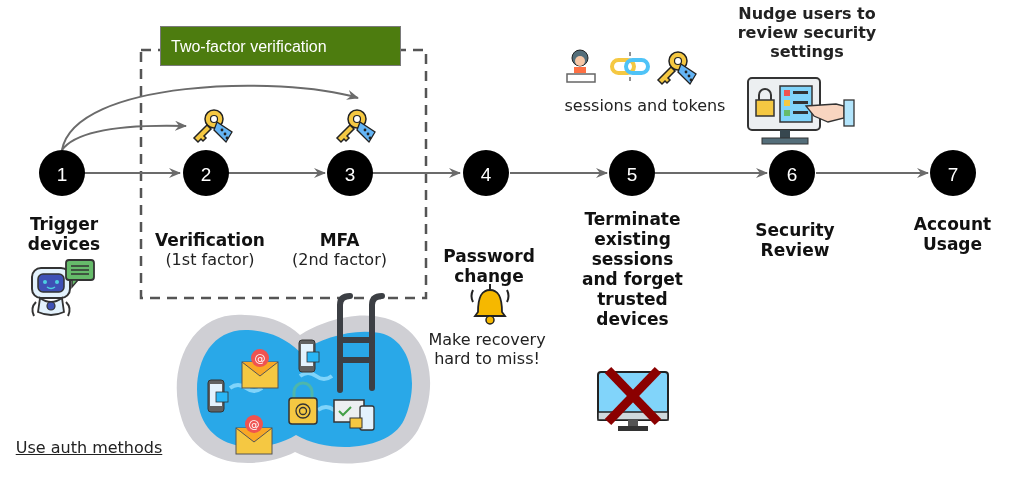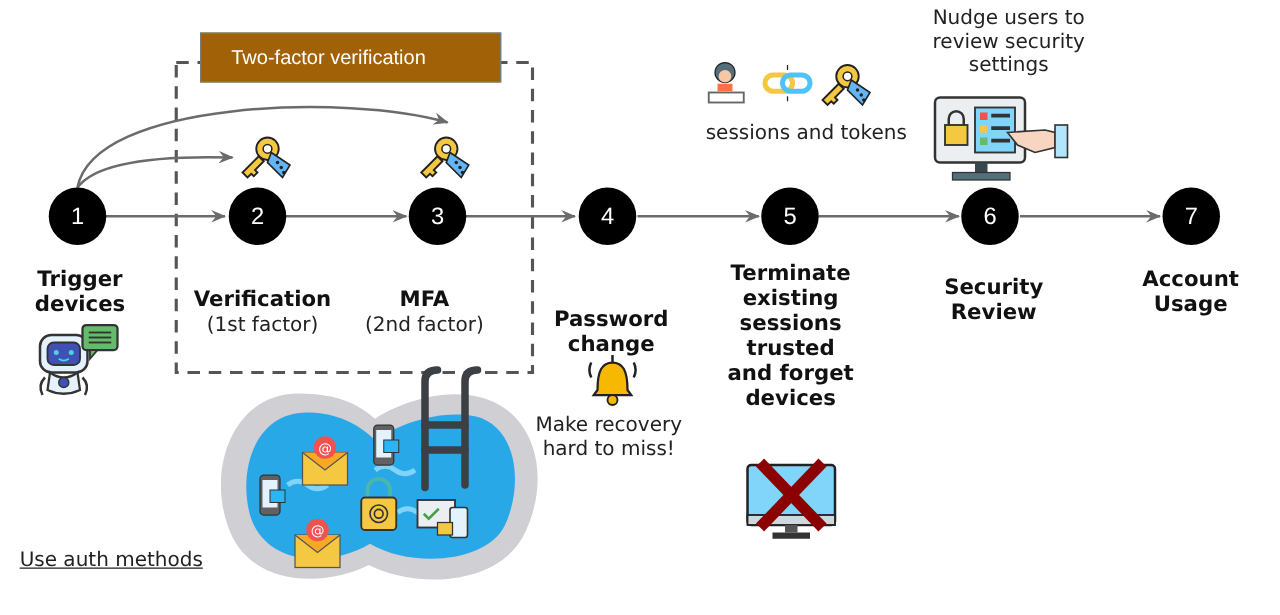--- a/index.html
+++ b/index.html
@@ -2,21 +2,21 @@
 <html><head>
 <meta charset="utf-8">
 <style>
   html, body { margin:0; padding:0; background:#ffffff; }
   body { width:1024px; height:492px; position:relative; overflow:hidden; font-family:"DejaVu Sans", sans-serif; color:#111; }
   #canvas { position:absolute; left:0; top:0; }
   .lbl { position:absolute; text-align:center; line-height:1.2; }
   .bold { font-weight:bold; font-size:17px; }
   .reg { font-size:16px; color:#222; }
   .node-num { font-family:"Liberation Sans", sans-serif; font-size:19px; fill:#fff; text-anchor:middle; dominant-baseline:central; }
-  .tf-label { position:absolute; left:160px; top:26px; width:241px; height:40px; background:#a16207; border:1px solid #7a7a7a; color:#fff; font-family:"Liberation Sans", sans-serif; font-size:16px; line-height:40px; padding-left:24px; box-sizing:border-box; }
+  .tf-label { position:absolute; left:160px; top:26px; width:241px; height:40px; background:#4d7c0f; border:1px solid #7a7a7a; color:#fff; font-family:"Liberation Sans", sans-serif; font-size:16px; line-height:40px; padding-left:10px; box-sizing:border-box; }
 </style>
 </head>
 <body>
 
 <svg id="canvas" width="1024" height="492" viewBox="0 0 1024 492">
   <defs>
     <marker id="arr" markerWidth="12" markerHeight="10" refX="11" refY="5" orient="auto" markerUnits="userSpaceOnUse">
       <path d="M0,0 L12,5 L0,10 L4,5 Z" fill="#6b6b6b"></path>
     </marker>
   </defs>
@@ -227,37 +227,37 @@
   <div class="reg">(2nd factor)</div>
 </div>
 <div class="lbl bold" style="left:430px;top:222px;width:118px;margin-top:24px;">
   <div>Password</div>
   <div>change</div>
 </div>
 <div class="lbl bold" style="left:565px;top:209px;width:135px;line-height:1.18;text-align:center;">
   <div>Terminate</div>
   <div>existing</div>
   <div>sessions</div>
+  <div>and forget</div>
   <div>trusted</div>
-  <div>and forget</div>
   <div>devices</div>
 </div>
 <div class="lbl bold" style="left:735px;top:220px;width:120px;">
   <div>Security</div>
   <div>Review</div>
 </div>
 <div class="lbl bold" style="left:895px;top:214px;width:115px;">
   <div>Account</div>
   <div>Usage</div>
 </div>
 
 <div class="lbl reg" style="left:555px;top:96px;width:180px;">
   <div>sessions and tokens</div>
 </div>
-<div class="lbl reg" style="left:722px;top:4px;width:170px;">
+<div class="lbl reg" style="left:722px;top:4px;width:170px;font-weight:bold;">
   <div>Nudge users to</div>
   <div>review security</div>
   <div>settings</div>
 </div>
 <div class="lbl reg" style="left:412px;top:330px;width:150px;">
   <div>Make recovery</div>
   <div>hard to miss!</div>
 </div>
 <div class="lbl reg" style="left:0px;top:438px;width:178px;text-align:center;text-decoration:underline;">
   <div>Use auth methods</div>

